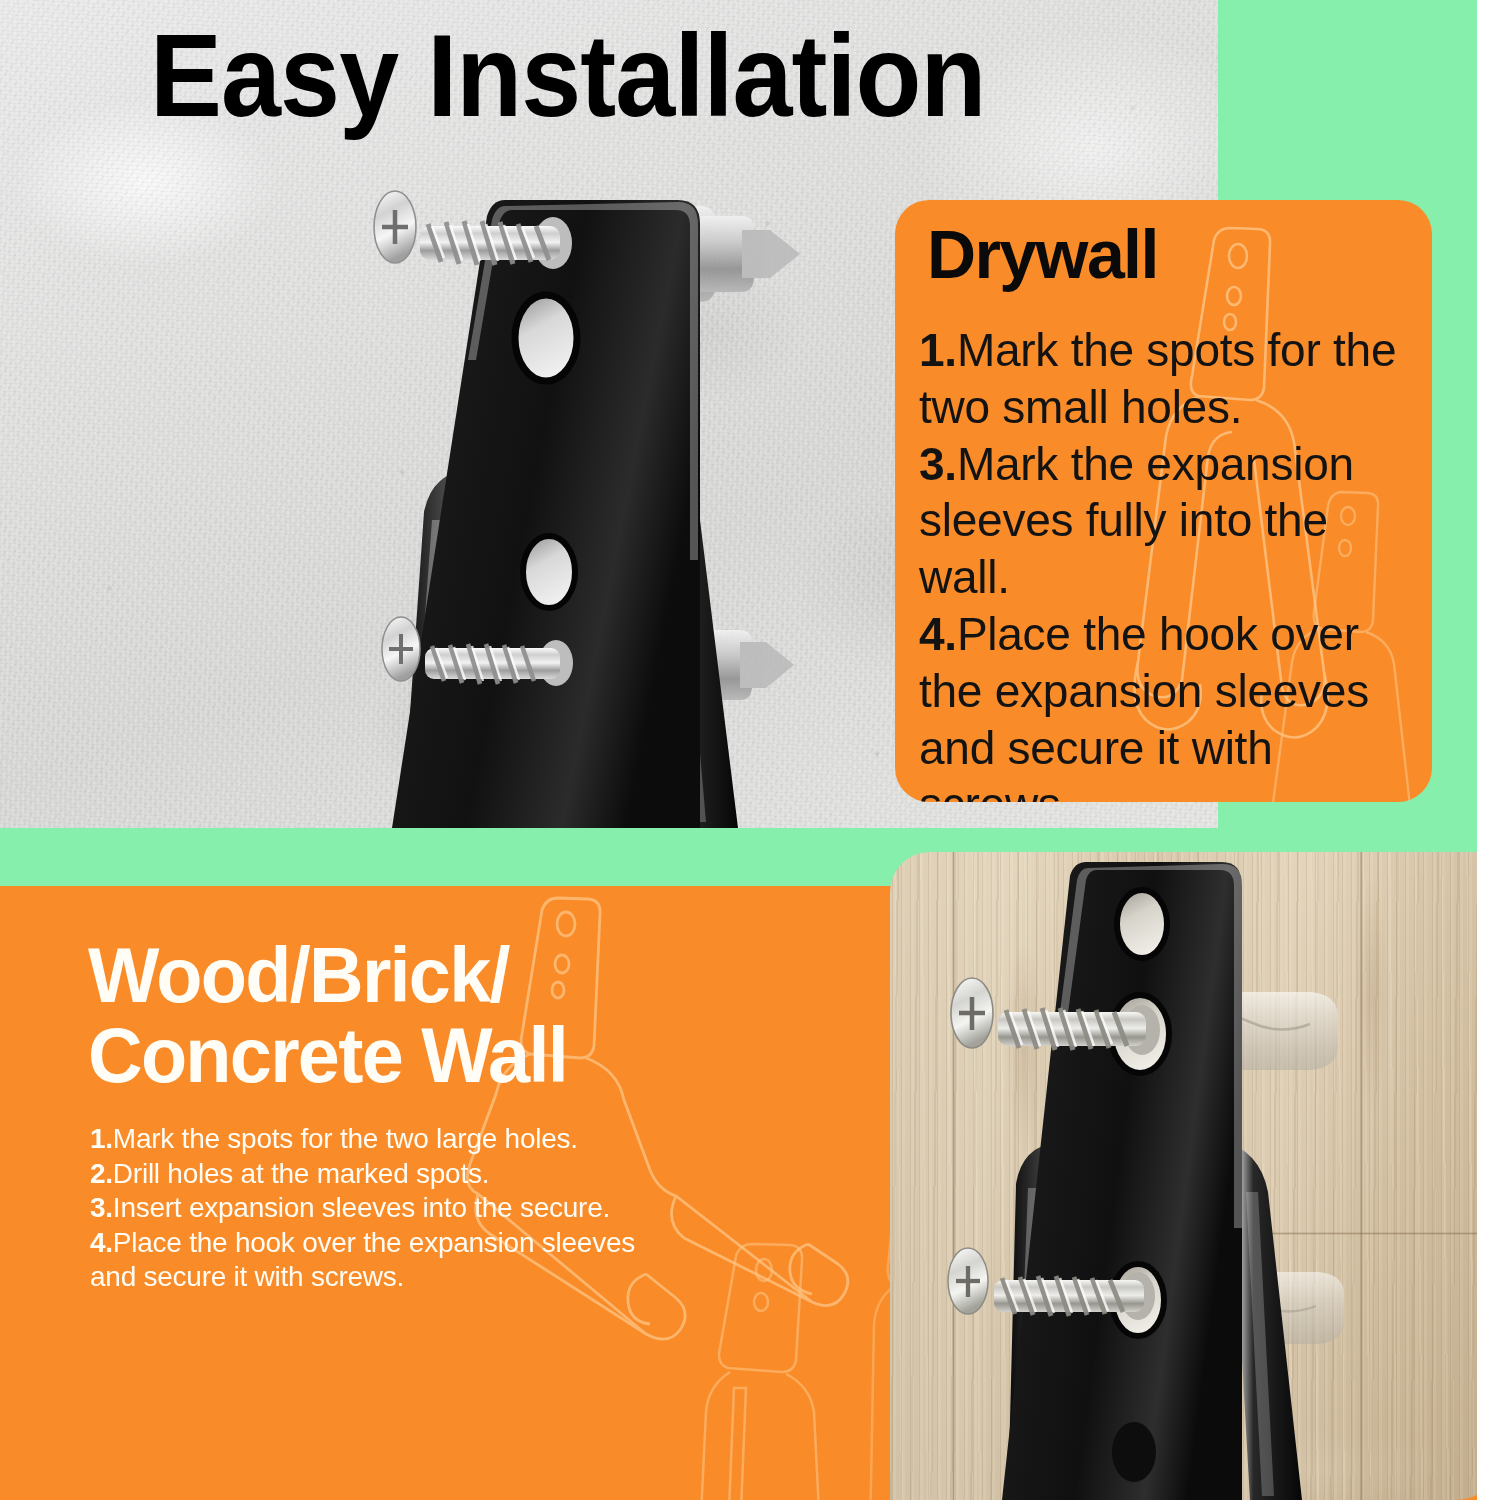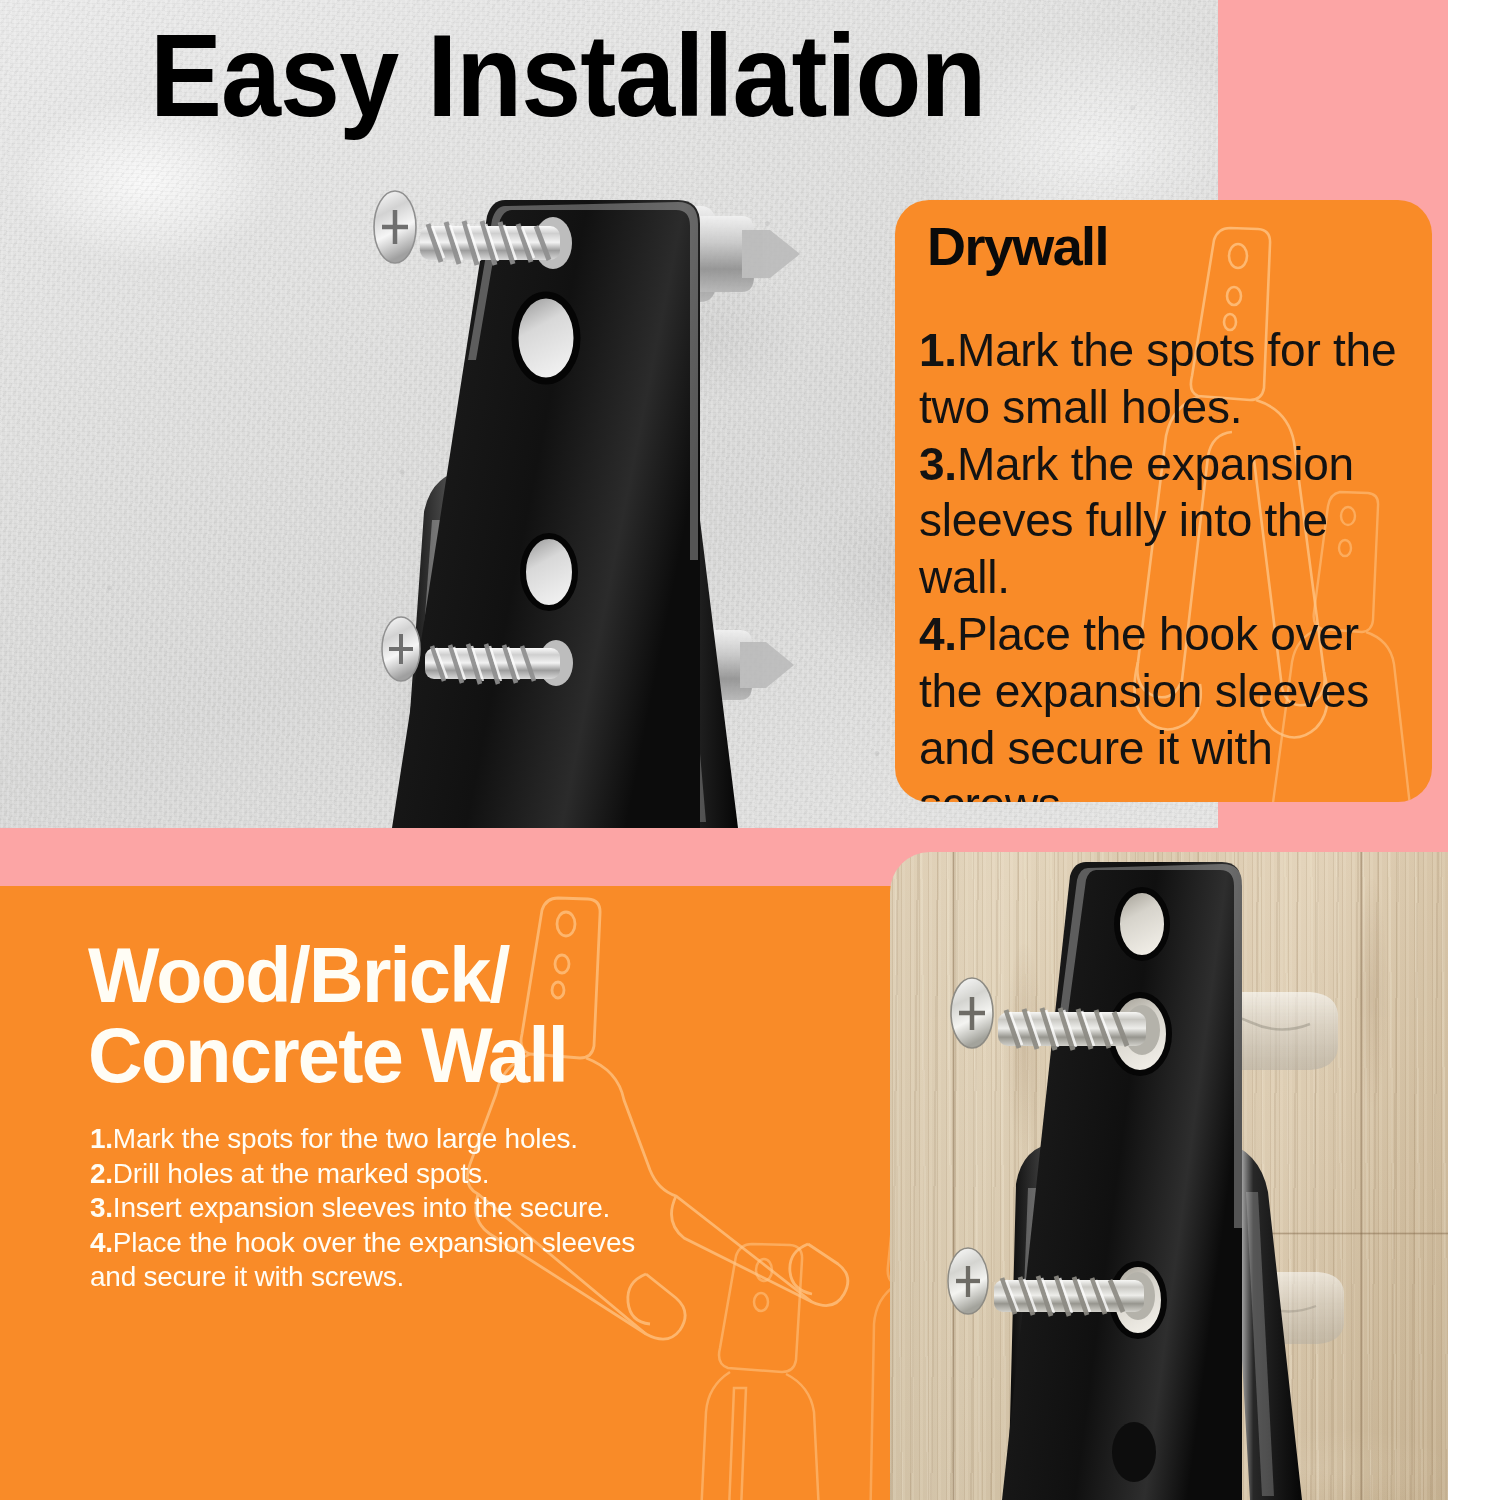--- a/index.html
+++ b/index.html
@@ -5,22 +5,23 @@
   html, body {
     margin: 0;
     padding: 0;
     background: #ffffff;
   }
   #page {
     position: relative;
     width: 1448px;
     height: 1500px;
     overflow: hidden;
-    background: #fca5a5;
+    background: #86efac;
     font-family: "Liberation Sans", sans-serif;
+    padding-left: 29px;
   }
 
   
   .concrete-photo {
     position: absolute;
     left: 0; top: 0;
     width: 1218px; height: 828px;
     overflow: hidden;
     background:
       radial-gradient(ellipse 220px 140px at 12% 22%, rgba(255,255,255,.75), rgba(255,255,255,0) 60%),
@@ -80,21 +81,21 @@
   .card-watermark {
     position: absolute;
     right: -40px; top: 10px;
     width: 430px; height: 620px;
     opacity: 1;
     pointer-events: none;
   }
   .drywall-heading {
     position: absolute;
     left: 32px; top: 16px;
-    font-size: 54px;
+    font-size: 68px;
     font-weight: 700;
     color: #0a0a0a;
     letter-spacing: -1.6px;
     line-height: 1.12;
   }
   .drywall-steps {
     position: absolute;
     left: 24px; top: 122px;
     width: 500px;
     font-size: 46px;

